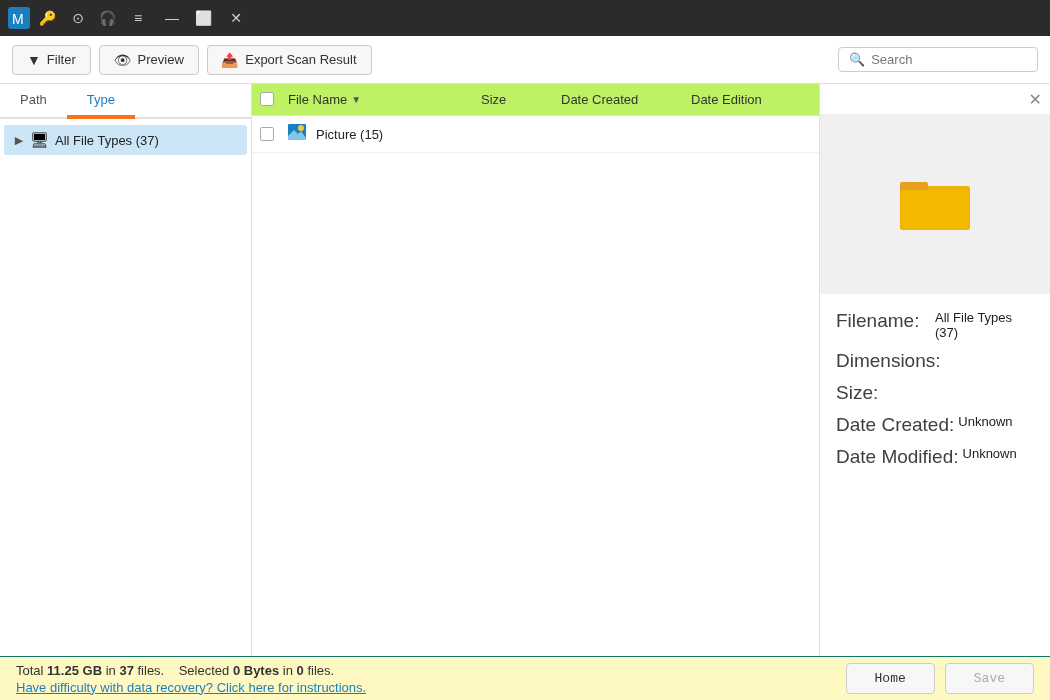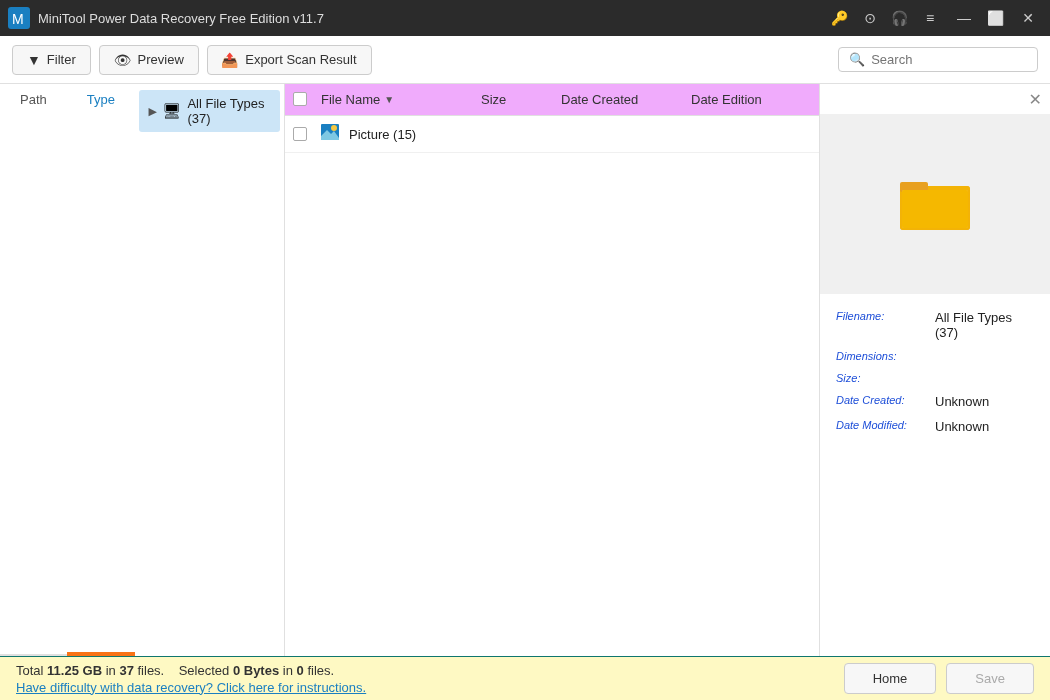--- a/index.html
+++ b/index.html
@@ -113,24 +113,24 @@
     
     .main-area {
       display: flex;
       flex: 1;
       overflow: hidden;
       background: #fff;
     }
 
     
     .left-panel {
-      width: 285px;
+      width: 252px;
       border-right: 1px solid #e0e0e0;
       display: flex;
-      flex-direction: row;
+      flex-direction: column;
       flex-shrink: 0;
       overflow: hidden;
     }
 
     
     .tab-bar {
       display: flex;
       border-bottom: 2px solid #e0e0e0;
       background: #fff;
       flex-shrink: 0;
@@ -178,21 +178,21 @@
       flex-direction: column;
       overflow: hidden;
       border-right: 1px solid #e0e0e0;
     }
 
     
     .file-table-header {
       display: flex;
       padding: 8px 8px;
       border-bottom: 1px solid #e0e0e0;
-      background: #f0abfc;
+      background: #bef264;
       flex-shrink: 0;
     }
     .col-check { width: 28px; flex-shrink: 0; }
     .col-name { flex: 1; display: flex; align-items: center; gap: 4px; }
     .col-size { width: 80px; flex-shrink: 0; }
     .col-date-created { width: 130px; flex-shrink: 0; }
     .col-date-modified { width: 120px; flex-shrink: 0; }
     .col-header-text { font-size: 13px; color: #333; font-weight: 500; }
     .sort-arrow { color: #555; font-size: 10px; }
 
@@ -250,25 +250,24 @@
       padding: 16px 16px;
       flex: 1;
       overflow-y: auto;
     }
     .meta-row {
       display: flex;
       margin-bottom: 10px;
       gap: 4px;
     }
     .meta-label {
-      color: #1d4ed8;
-      font-size: 11px;
+      color: #404040;
+      font-size: 19px;
       min-width: 95px;
       flex-shrink: 0;
-      font-style: italic;
     }
     .meta-value {
       color: #222;
       font-size: 13px;
       font-weight: 500;
     }
 
     
     .status-bar {
       background: #fef9c3;
@@ -285,20 +284,21 @@
     .status-link { color: #1a7fc1; cursor: pointer; font-size: 13px; flex: 1; }
     .status-actions { display: flex; gap: 10px; }
     .action-btn {
       padding: 7px 28px;
       border: 1px solid #ccc;
       border-radius: 4px;
       background: #f7f7f7;
       cursor: pointer;
       font-size: 13px;
       color: #333;
+      font-family: Liberation Mono, monospace;
     }
     .action-btn.disabled { color: #aaa; cursor: default; }
 
     
     .status-bar-inner {
       display: flex;
       flex-direction: column;
       flex: 1;
     }
     .status-line1 { margin-bottom: 2px; }
@@ -307,21 +307,20 @@
 </head>
 <body>
 
 <div class="title-bar">
   <div class="title-bar-logo">
     <svg width="22" height="22" viewBox="0 0 22 22">
       <rect width="22" height="22" rx="3" fill="#1a7fc1"></rect>
       <text x="4" y="17" font-size="14" fill="#fff">M</text>
     </svg>
   </div>
-  <span class="title-bar-text">MiniTool Power Data Recovery Free Edition v11.7</span>
   <div class="title-bar-icons">
     <span class="title-bar-icon">🔑</span>
     <span class="title-bar-icon">⊙</span>
     <span class="title-bar-icon">🎧</span>
     <span class="title-bar-icon">≡</span>
   </div>
   <div class="title-bar-controls">
     <div class="title-btn">—</div>
     <div class="title-btn">⬜</div>
     <div class="title-btn close">✕</div>

